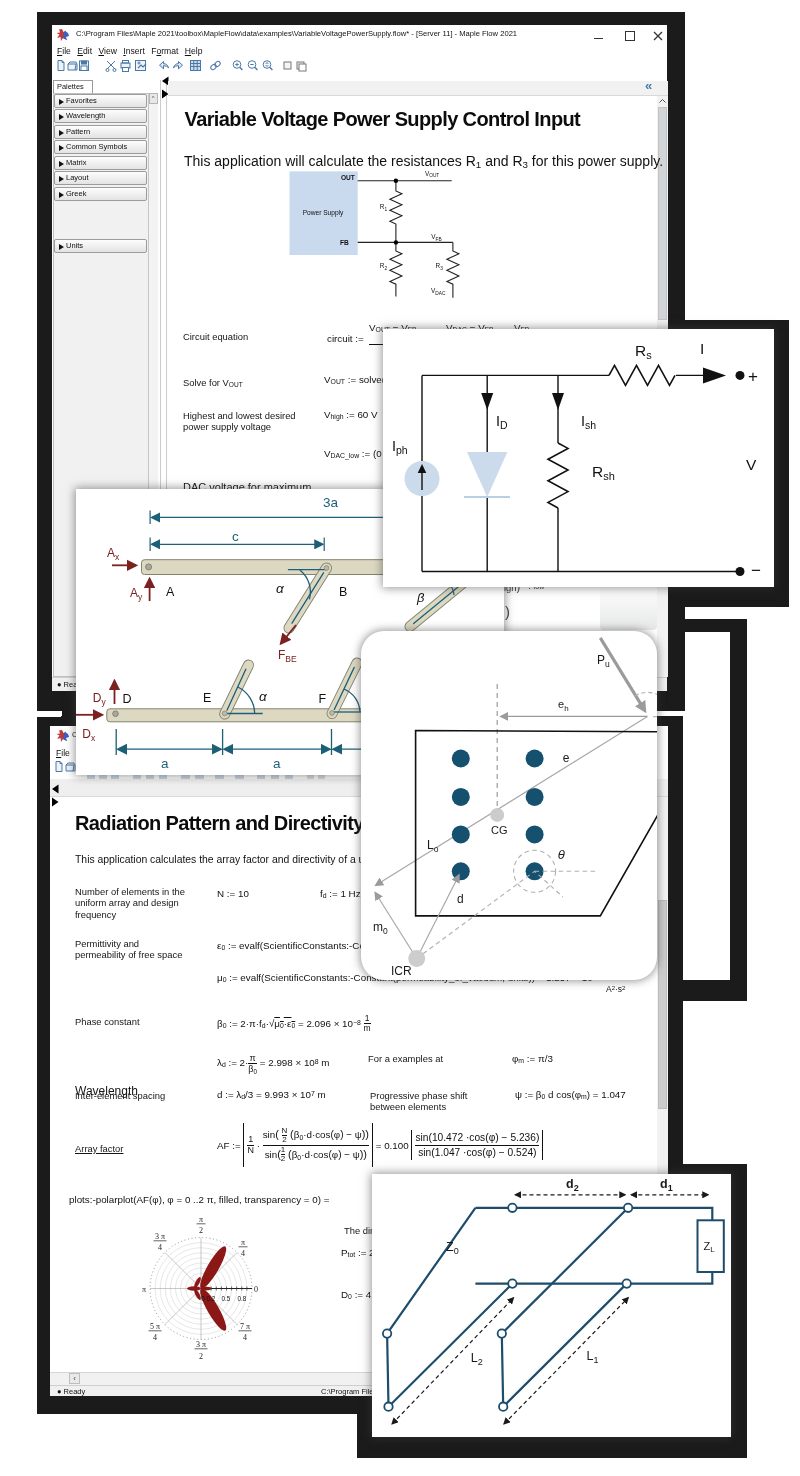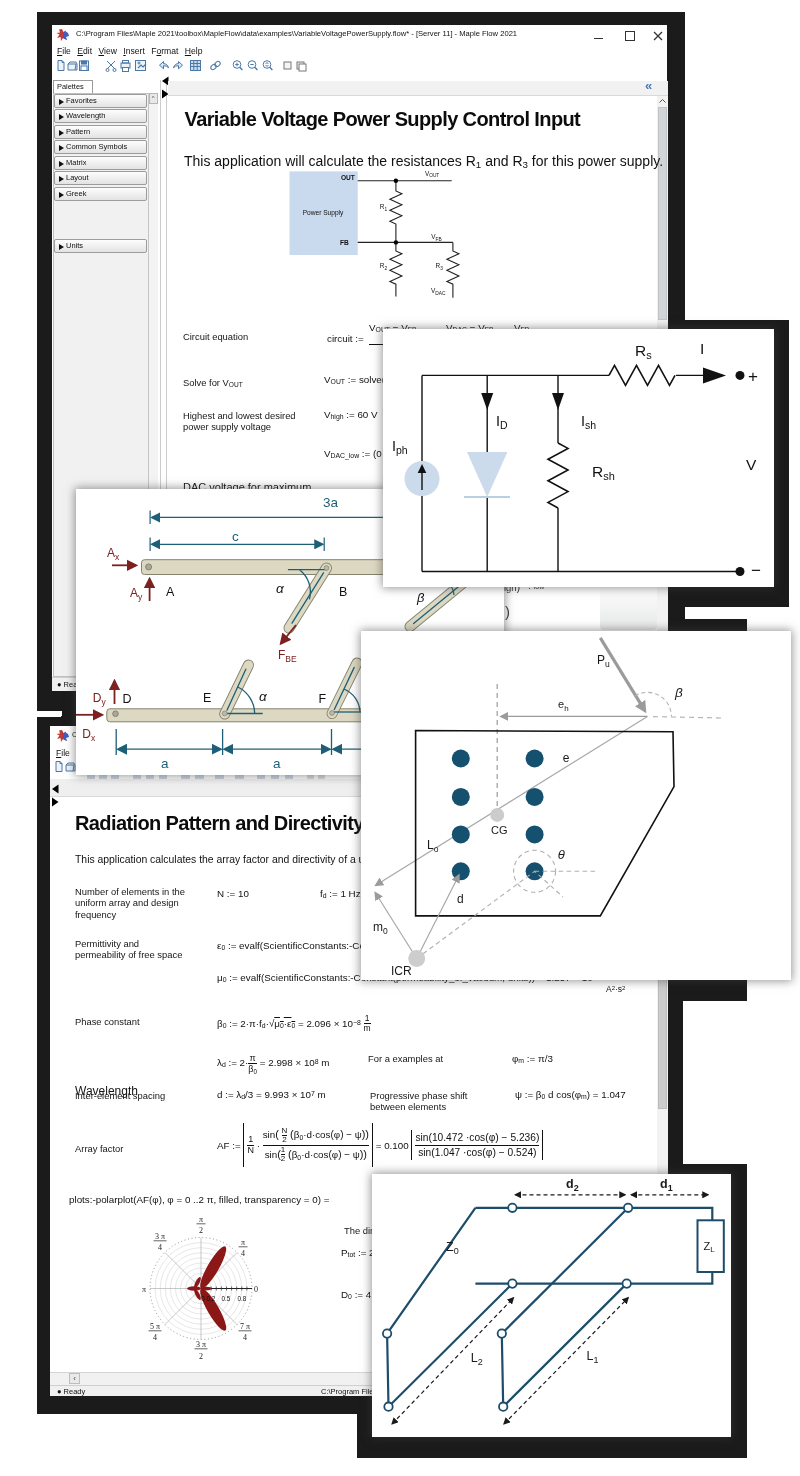--- a/index.html
+++ b/index.html
@@ -284,21 +284,21 @@
 <div class="t" style="left:75px;top:1016px;font-size:9.4px;color:#151515;">Phase constant</div>
 <div class="t" style="left:217px;top:1014px;font-size:9.8px;color:#111;">β<sub>0</sub> := 2·π·f<sub>d</sub>·√<span style="text-decoration:overline;">μ<sub>0</sub>·ε<sub>0</sub></span> = 2.096 × 10<sup>−8</sup> <span style="display:inline-block;vertical-align:-4px;text-align:center;font-size:8.5px;line-height:9px;">1<br><span style="display:block;border-top:1px solid #111;">m</span></span></div>
 <div class="t" style="left:75px;top:1055px;font-size:12px;color:#151515;margin-top:29px;">Wavelength</div>
 <div class="t" style="left:217px;top:1053px;font-size:9.8px;color:#111;">λ<sub>d</sub> := 2·<span style="display:inline-block;vertical-align:-6px;text-align:center;font-size:9px;line-height:10px;">π<br><span style="display:block;border-top:1px solid #111;">β<sub>0</sub></span></span> = 2.998 × 10<sup>8</sup> m</div>
 <div class="t" style="left:368px;top:1053px;font-size:9.4px;color:#151515;">For a examples at</div>
 <div class="t" style="left:512px;top:1053px;font-size:9.8px;color:#111;">φ<sub>m</sub> := π/3</div>
 <div class="t" style="left:75px;top:1090px;font-size:9.4px;color:#151515;">Inter-element spacing</div>
 <div class="t" style="left:217px;top:1089px;font-size:9.8px;color:#111;">d := λ<sub>d</sub>/3 = 9.993 × 10<sup>7</sup> m</div>
 <div class="t" style="left:370px;top:1090px;font-size:9.4px;color:#151515;line-height:11.3px;">Progressive phase shift<br>between elements</div>
 <div class="t" style="left:515px;top:1089px;font-size:9.8px;color:#111;">ψ := β<sub>0</sub> d cos(φ<sub>m</sub>) = 1.047</div>
-<div class="t" style="left:75px;top:1143px;font-size:9.4px;color:#151515;">Array factor</div>
+<div class="t" style="left:75px;top:1143px;font-size:9.4px;color:#151515;text-decoration:underline;">Array factor</div>
 <style>
  .fr{display:inline-block;text-align:center;vertical-align:middle;}
  .fr .dd{display:block;border-top:1px solid #111;}
  .vb{display:inline-block;width:1px;background:#111;vertical-align:middle;}
 </style>
 <div class="abs" style="left:217px;top:1121px;height:48px;display:flex;align-items:center;font-size:9.8px;color:#111;white-space:nowrap;">
  <span>AF :=&nbsp;</span>
     <span class="vb" style="height:44px;margin-right:3px;"></span>
  <span class="fr" style="font-size:9px;line-height:9.5px;"><span>1</span><span class="dd">N</span></span>
  <span>&nbsp;·&nbsp;</span>
@@ -508,21 +508,21 @@
   <text x="209" y="148" font-size="15.5">R<tspan font-size="11" dy="3">sh</tspan></text>
   <text x="252" y="27" font-size="15.5">R<tspan font-size="11" dy="3">s</tspan></text>
   <text x="317" y="25" font-size="15.5">I</text>
   <text x="365" y="53" font-size="17">+</text>
   <text x="363" y="141" font-size="15.5">V</text>
   <text x="368" y="247" font-size="17">−</text>
  </g>
 </svg>
 </div>
 
-<div class="cut" id="icr" style="left:361px;top:631px;width:430px;height:349px;">
+<div class="cut" id="icr" style="left:361px;top:631px;width:296px;height:349px;border-radius:23px;">
 <svg width="370" height="349" viewBox="0 0 370 349">
  <defs>
   <marker id="aG" viewBox="0 0 10 10" refX="7" refY="5" markerWidth="9" markerHeight="9" orient="auto-start-reverse" markerUnits="userSpaceOnUse">
    <path d="M0,0 L10,5 L0,10 z" fill="#9b9b9b"></path>
         </marker>
   <marker id="aG2" viewBox="0 0 10 10" refX="7" refY="5" markerWidth="12" markerHeight="12" orient="auto-start-reverse" markerUnits="userSpaceOnUse">
    <path d="M0,0 L10,5 L0,10 z" fill="#9b9b9b"></path>
         </marker>
  </defs>
 

